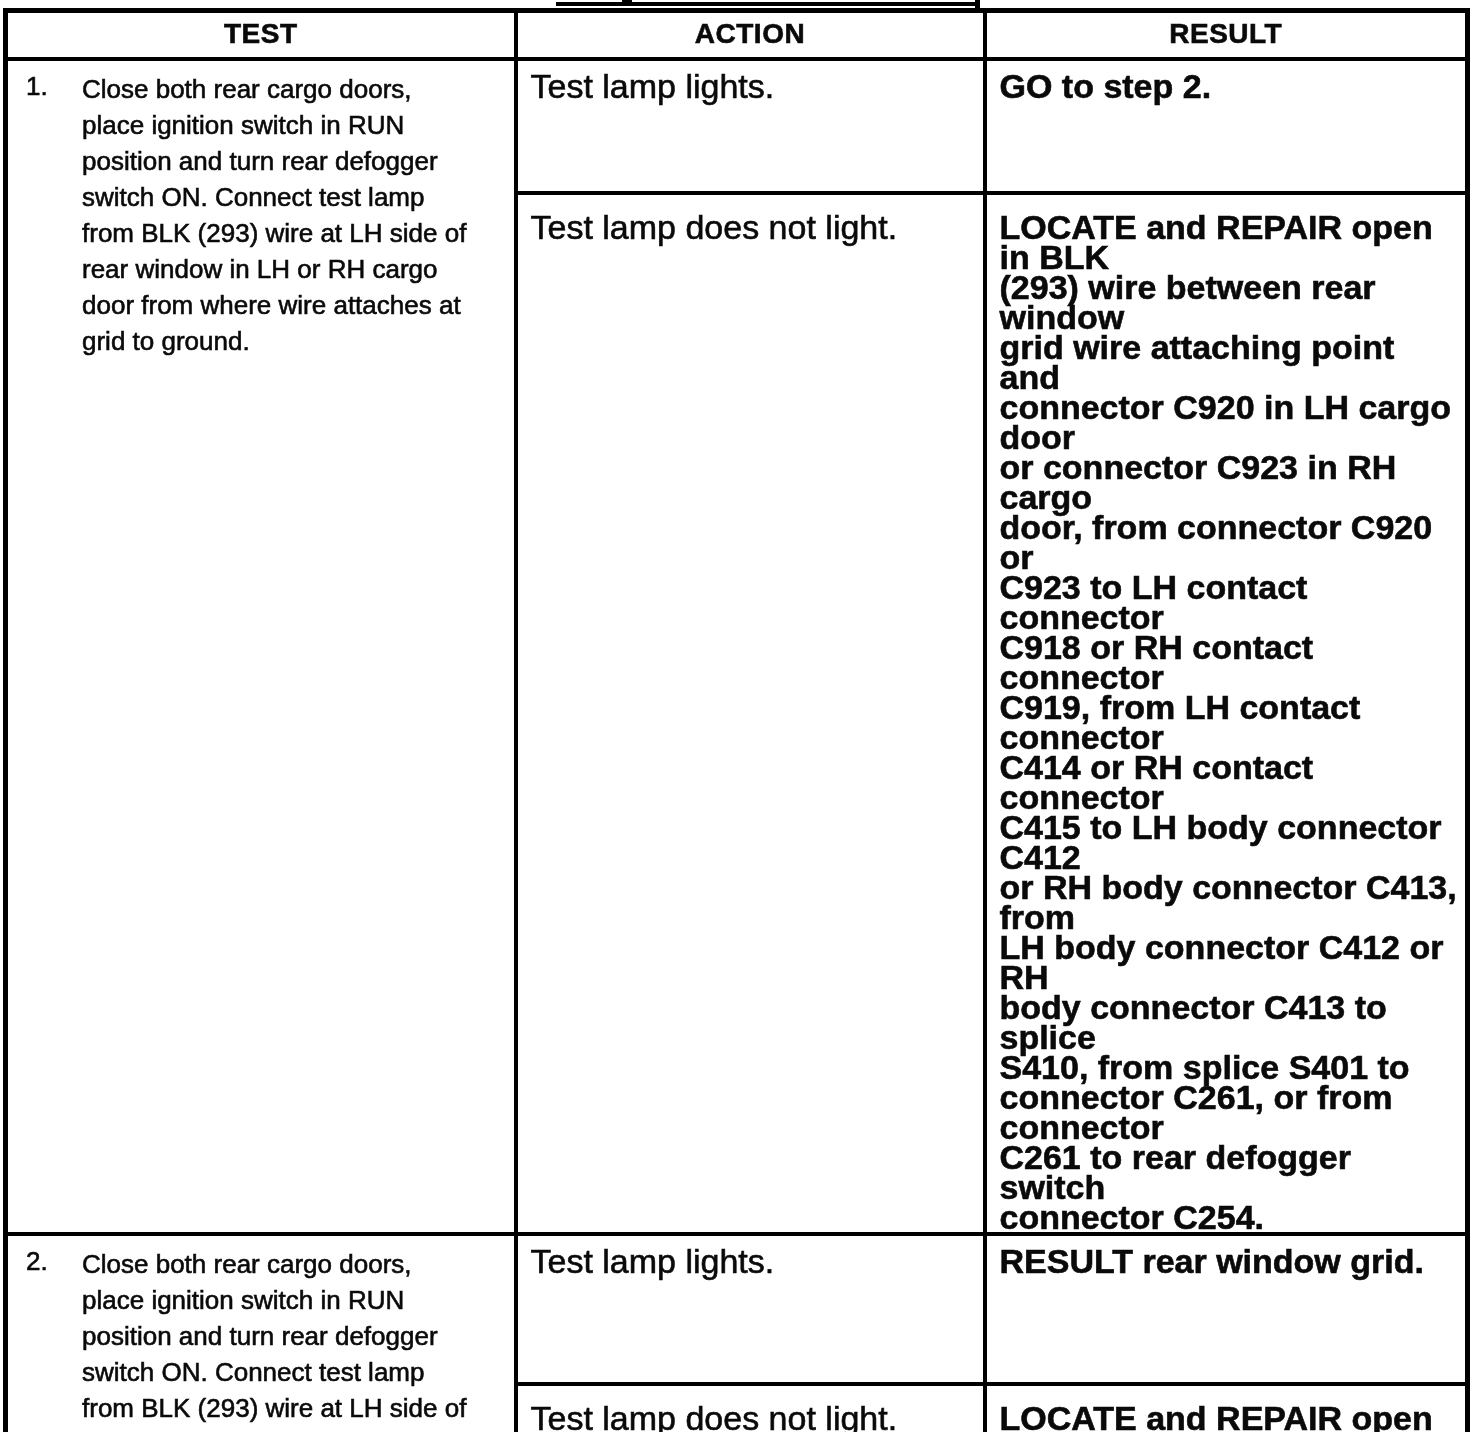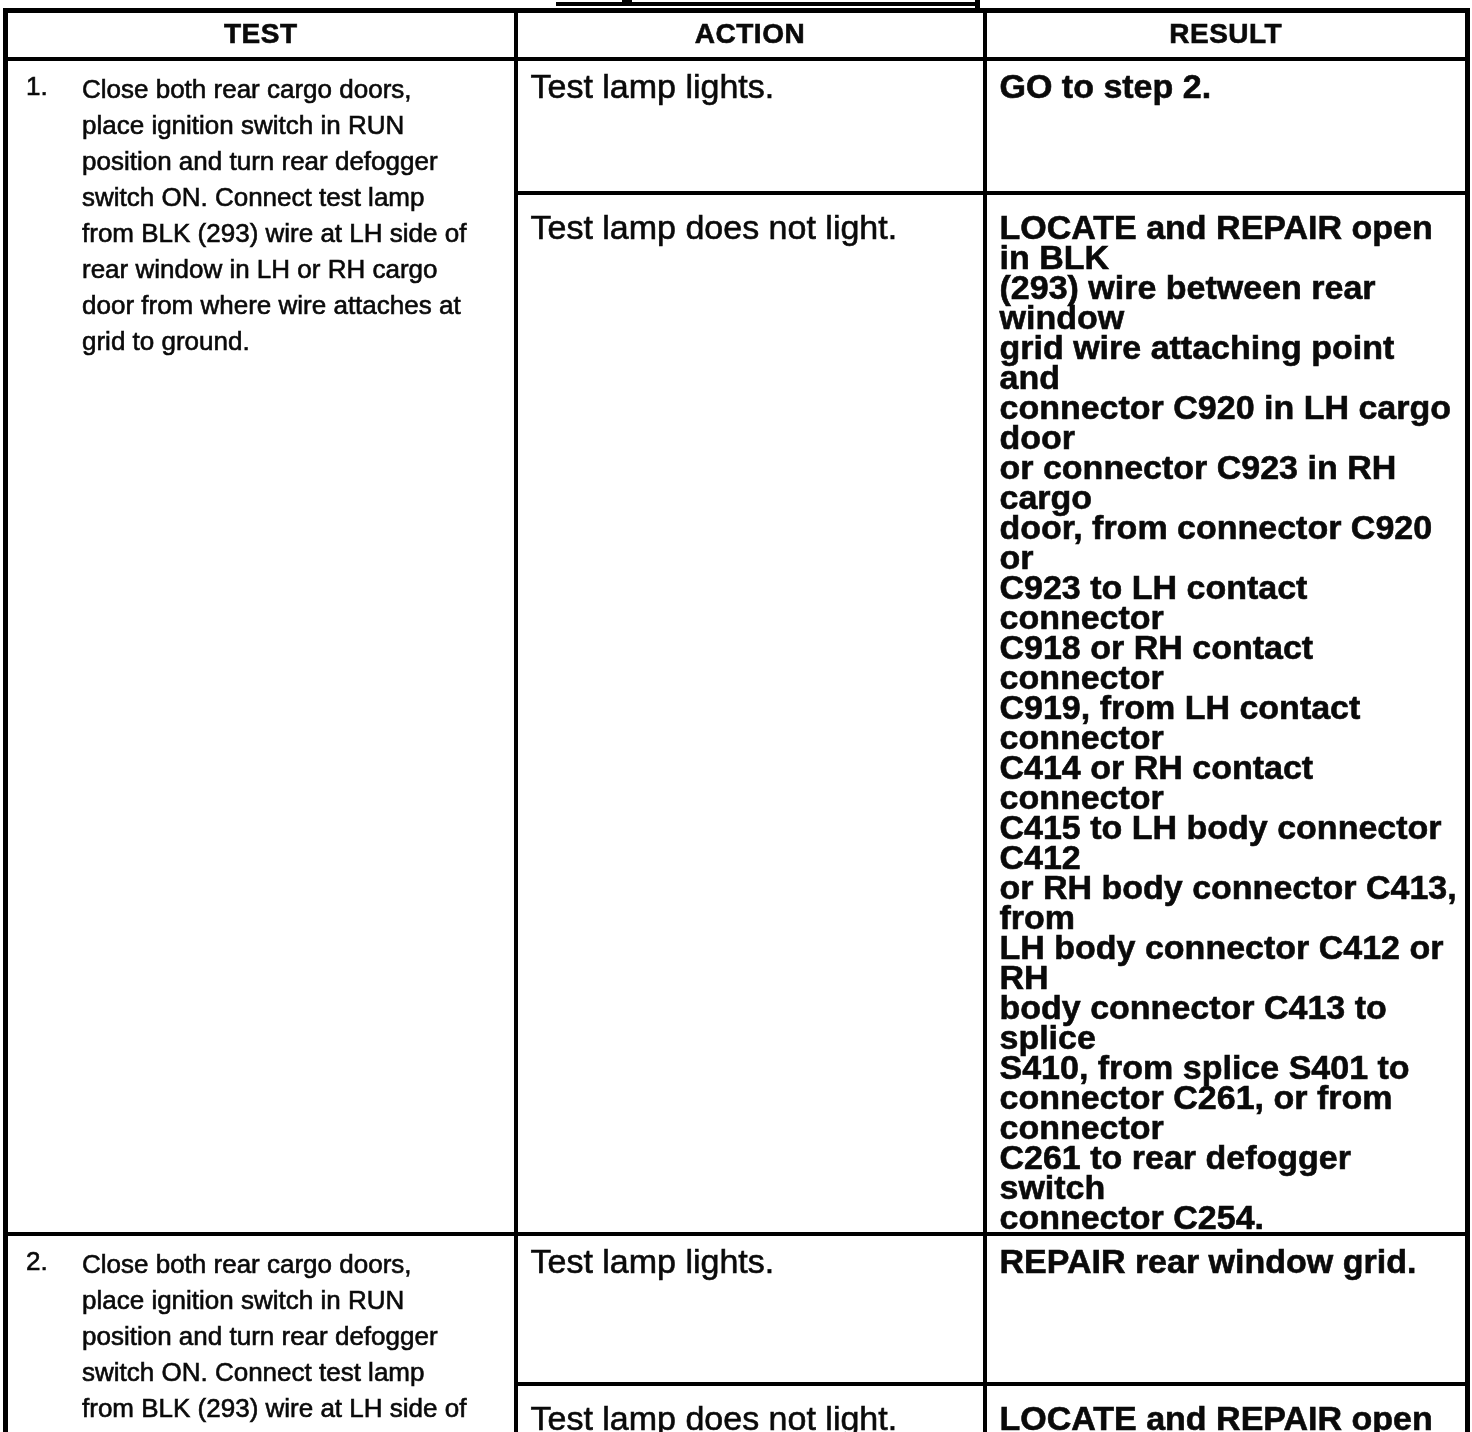--- a/index.html
+++ b/index.html
@@ -151,21 +151,21 @@
 position and turn rear defogger
 switch ON. Connect test lamp
 from BLK (293) wire at LH side of
 rear window to BLK (150) wire at
 RH side of rear window in LH or
 RH cargo door from where wires
 attach to grid.</span>
         </div>
       </td>
       <td class="cell-text result-cell">Test lamp lights.</td>
-      <td class="cell-text action-cell">REPAIR rear window grid.</td>
+      <td class="cell-text action-cell">RESULT rear window grid.</td>
     </tr>
 
     <tr class="rb2">
       <td class="cell-text result-cell">Test lamp does not light.</td>
       <td class="cell-text action-cell">LOCATE and REPAIR open in BLK
 (150) wire between rear window
 grid wire attaching point and
 connector C922 in LH cargo door
 or connector C921 in RH cargo
 door, from connector C922 or

